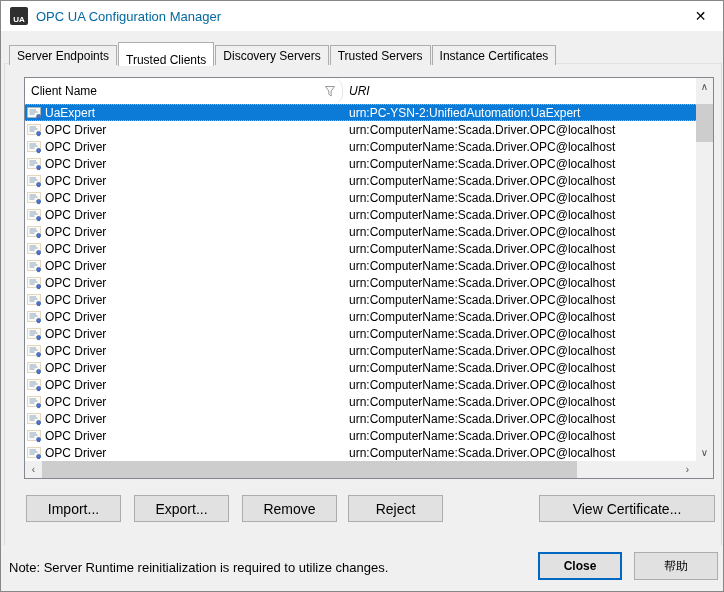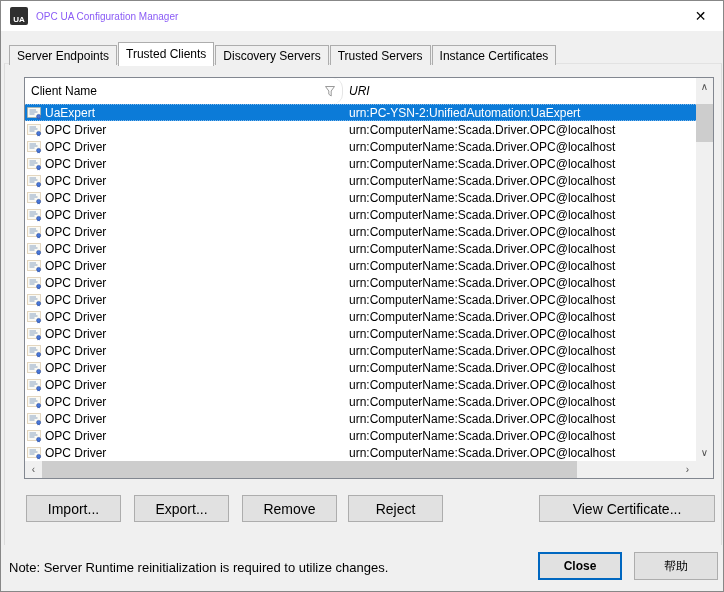--- a/index.html
+++ b/index.html
@@ -3,30 +3,30 @@
 <meta charset="utf-8">
 <style>
   html,body{margin:0;padding:0;background:#cfcfcf;}
   *{box-sizing:border-box;font-family:"Liberation Sans","DejaVu Sans",sans-serif;}
   .window{position:relative;width:724px;height:592px;background:#f0f0f0;border:1px solid #878787;overflow:hidden;}
 
   
   .titlebar{position:absolute;left:0;top:0;right:0;height:30px;background:#ffffff;display:flex;align-items:center;}
   .app-icon{width:18px;height:18px;margin-left:9px;background:#2f2f2f;border-radius:2px;color:#fff;
             font-size:8px;font-weight:bold;display:flex;align-items:flex-end;justify-content:center;line-height:9px;padding-bottom:1px;}
-  .title{margin-left:8px;font-size:10px;color:#8b5cf6;}
+  .title{margin-left:8px;font-size:13px;color:#0369a1;}
   .close-btn{position:absolute;right:0;top:0;width:45px;height:30px;border:none;background:transparent;
              font-size:14px;color:#000;cursor:pointer;line-height:30px;padding:0;}
 
   
   .tabs{position:absolute;left:8px;top:40px;height:23px;display:flex;align-items:flex-end;z-index:3;}
   .tab{background:#f0f0f0;border:1px solid #adadad;border-bottom:none;font-size:12px;color:#000;
        padding:3px 7px 3px 7px;margin-right:1px;height:20px;position:relative;top:1px;cursor:pointer;}
   .tab.active{background:#ffffff;border:1px solid #adadad;border-bottom:none;height:24px;top:2px;
-              padding-top:4px;z-index:4;}
+              padding-top:10px;z-index:4;}
 
   
   .tab-page{position:absolute;left:3px;top:62px;width:718px;height:483px;background:#f0f0f0;
             border:1px solid #dcdcdc;border-top:1px solid #e2e2e2;}
 
   
   .listview{position:absolute;left:19px;top:13px;width:690px;height:402px;background:#ffffff;border:1px solid #828790;}
   .lv-header{position:absolute;left:0;top:0;right:17px;height:26px;background:#ffffff;display:flex;font-size:12px;color:#000;}
   .lv-col-name{width:318px;position:relative;border-right:1px solid #e5e5e5;display:flex;align-items:center;padding-left:6px;border-radius:10px;}
   .lv-col-uri{flex:1;display:flex;align-items:center;padding-left:6px;font-style:italic;}

